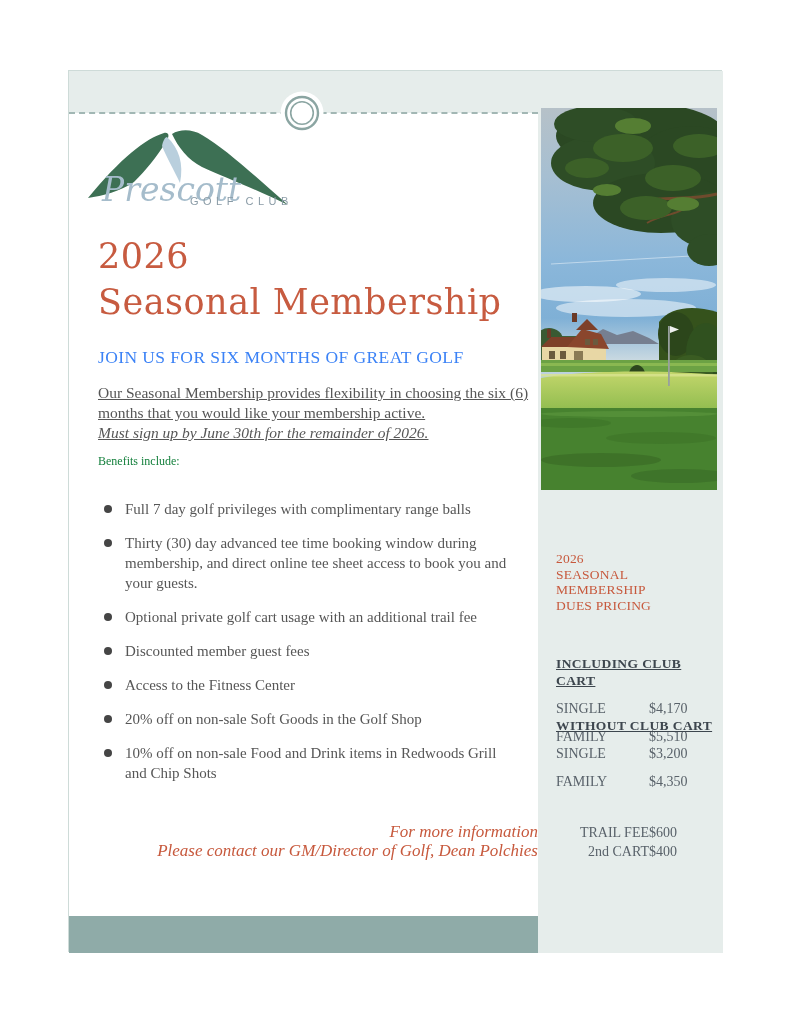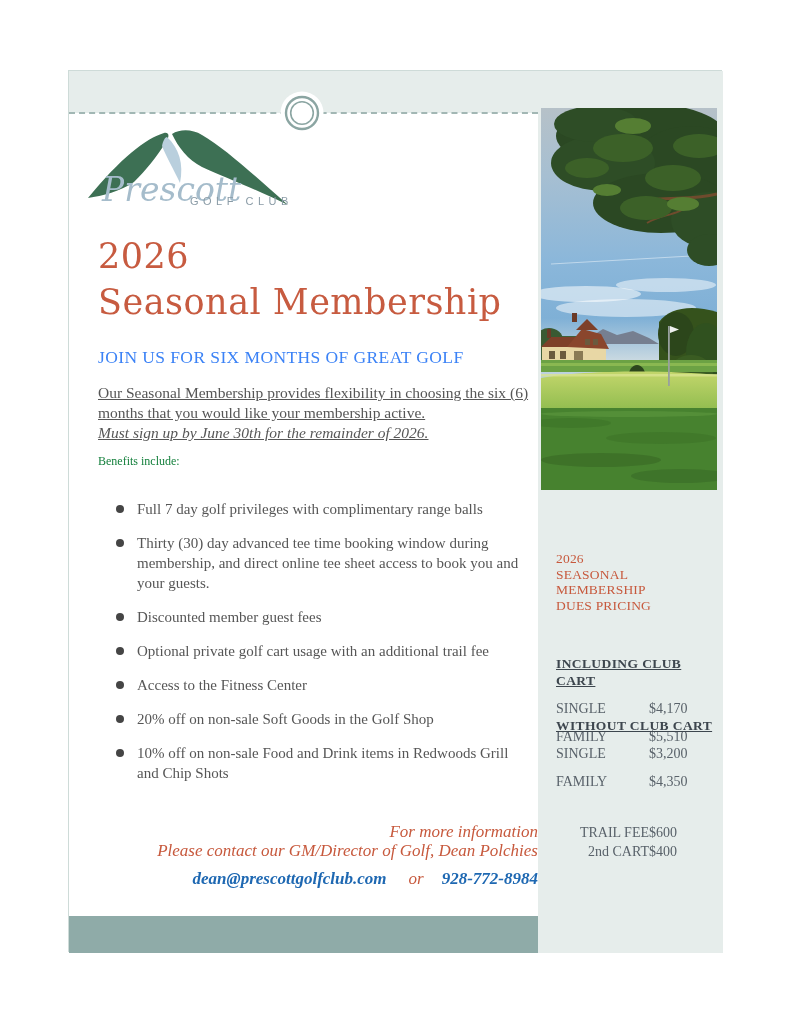--- a/index.html
+++ b/index.html
@@ -32,21 +32,21 @@
   .intro {
     position:absolute; left:29px; top:312px; width:455px;
     font-size:15.5px; line-height:20px; color:#565656;text-decoration:underline;
   }
   .intro em { font-style:italic;text-align:center; }
   .benefits-label {
     position:absolute; left:29px; top:383px; width:300px;
     font-size:12px; color:#15803d;
   }
   .benefits {
-    position:absolute; left:16px; top:428px; width:469px;
+    position:absolute; left:4px; top:428px; width:469px;
     list-style:none; padding-left:52px; padding-right:24px;
   }
   .benefits li {
     position:relative; font-size:15px; line-height:20px; color:#565656;
     margin-bottom:14px;
   }
   .benefits li .dot {
     position:absolute; left:-21px; top:6px; width:8px; height:8px;
     border-radius:50%; background:#454545;
   }
@@ -236,30 +236,27 @@
   <p class="intro">
     <span>Our Seasonal Membership provides flexibility in choosing the six (6) months that you would like your membership active.</span><br>
     <em>Must sign up by June 30th for the remainder of 2026.</em>
   </p>
 
   <div class="benefits-label">Benefits include:</div>
 
   <ul class="benefits">
     <li><span class="dot"></span><span>Full 7 day golf privileges with complimentary range balls</span></li>
     <li><span class="dot"></span><span>Thirty (30) day advanced tee time booking window during membership, and direct online tee sheet access to book you and your guests.</span></li>
+    <li><span class="dot"></span><span>Optional private golf cart usage with an additional trail fee</span></li>
     <li><span class="dot"></span><span>Discounted member guest fees</span></li>
-    <li><span class="dot"></span><span>Optional private golf cart usage with an additional trail fee</span></li>
     <li><span class="dot"></span><span>Access to the Fitness Center</span></li>
     <li><span class="dot"></span><span>20% off on non-sale Soft Goods in the Golf Shop</span></li>
     <li><span class="dot"></span><span>10% off on non-sale Food and Drink items in Redwoods Grill and Chip Shots</span></li>
   </ul>
 
   <div class="contact">
     <div>For more information</div>
     <div>Please contact our GM/Director of Golf, Dean Polchies</div>
-    <div class="links">
-      <span>dean@prescottgolfclub.com</span><span class="or">or</span><span>928-772-8984</span>
-    </div>
   </div>
 
   <div class="footer-bar"></div>
 
 </div>
 
 </body></html>

